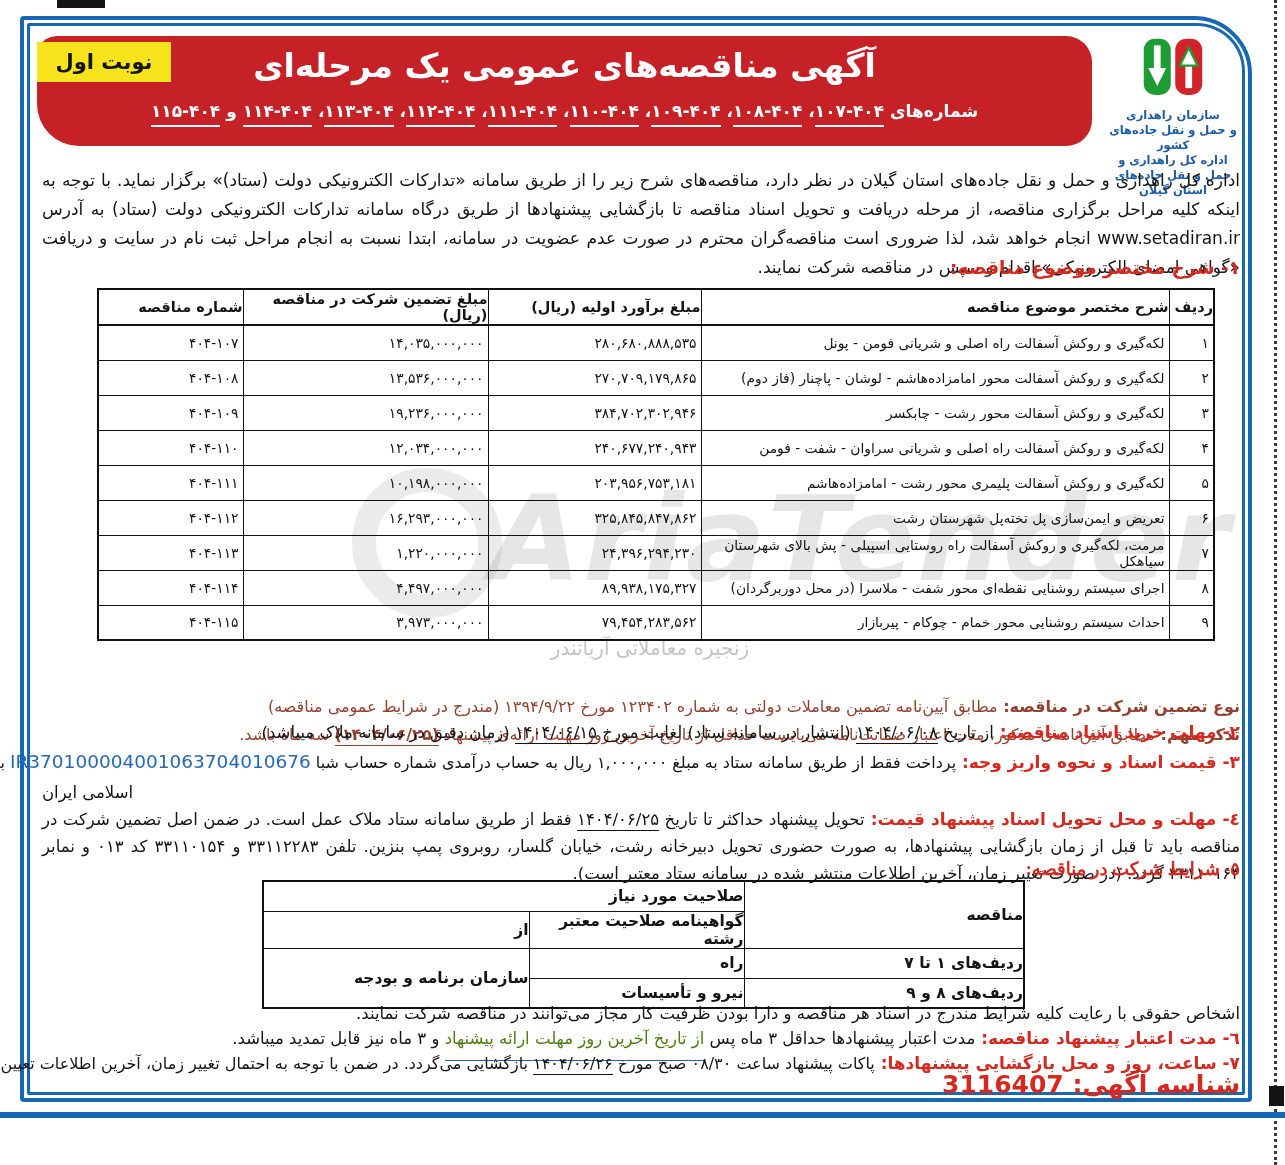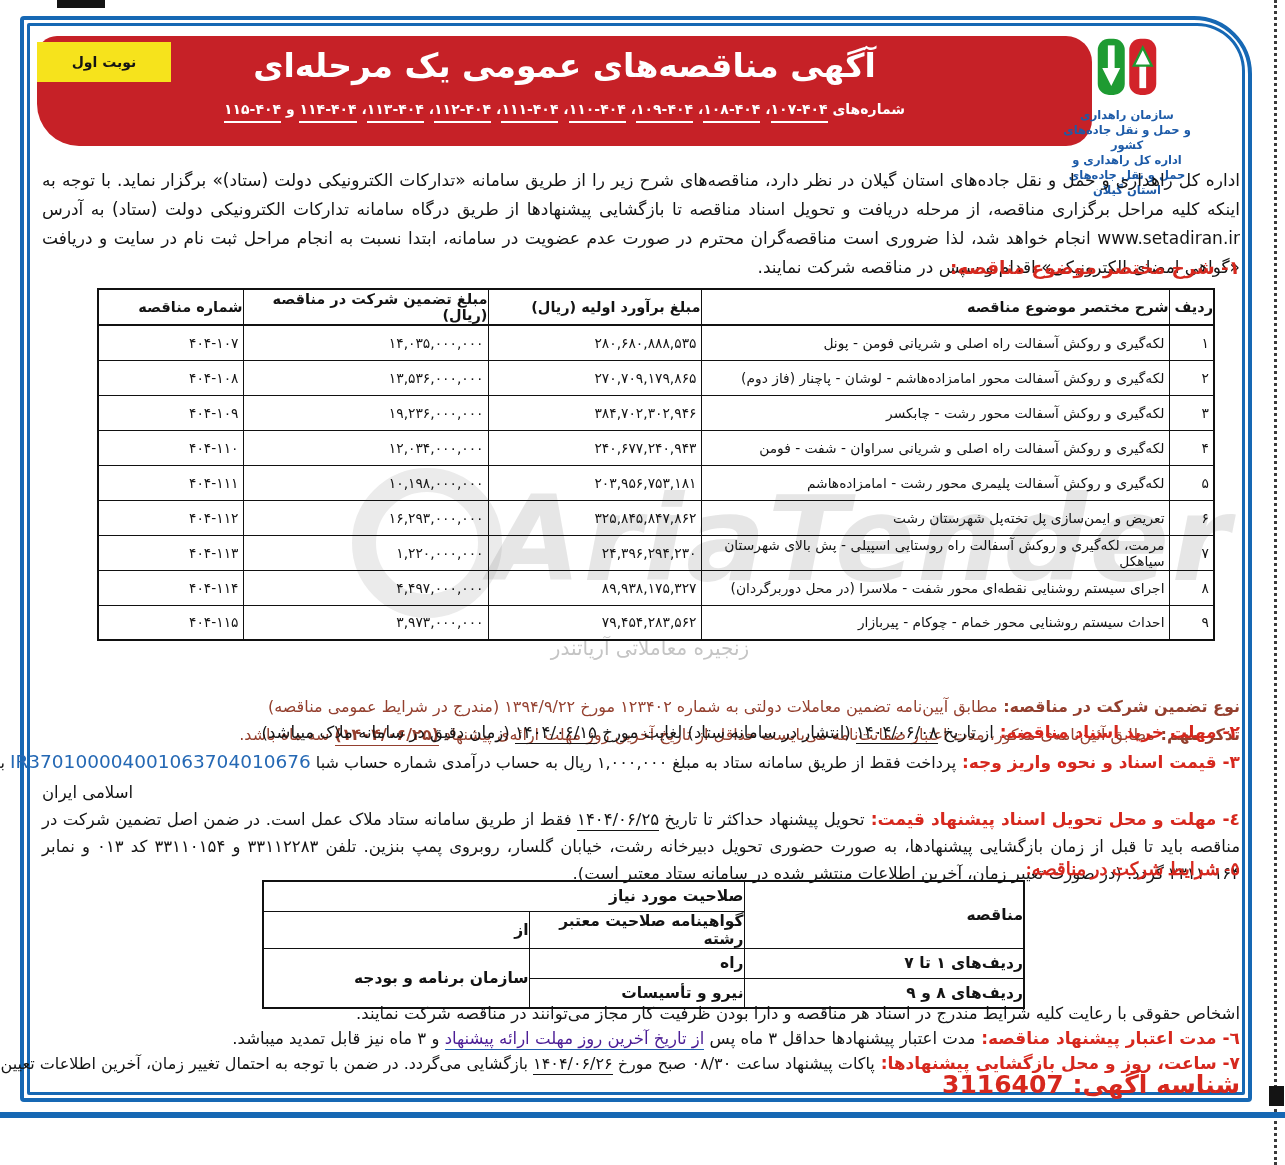--- a/index.html
+++ b/index.html
@@ -33,43 +33,43 @@
   #banner {
     left:37px; top:36px; width:1055px; height:110px;
     background:#C62127; border-radius:20px 26px 26px 42px;
   }
   #banner-title {
     left:37px; top:46px; width:1055px; text-align:center;
     color:#fff; font-size:33px; font-weight:bold; direction:rtl;
   }
   #banner-numbers {
     left:37px; top:101px; width:1055px; text-align:center;
-    color:#fff; font-size:14px; font-weight:bold; direction:rtl; white-space:nowrap;
+    color:#fff; font-size:17px; font-weight:bold; direction:rtl; white-space:nowrap;
   }
   #banner-numbers .num { border-bottom:2.5px solid #fff; padding-bottom:4px; }
   #notice-badge {
     left:37px; top:42px; width:134px; height:40px;
     background:#F6E31C; color:#141414;
     display:flex; align-items:center; justify-content:center;
-    font-size:14px; font-weight:bold; direction:rtl;
-  }
-  #logo-block { left:1054px; top:36px; width:146px; text-align:center; }
+    font-size:21px; font-weight:bold; direction:rtl;
+  }
+  #logo-block { left:1100px; top:36px; width:146px; text-align:center; }
   #org-name { color:#1D5BA8; font-size:11.5px; font-weight:bold; line-height:15px; margin-top:2px; direction:rtl; }
 
   
   .rtl-block { direction:rtl; left:42px; width:1198px; }
   #intro { top:166px; text-align:justify; font-size:17px; line-height:29px; }
   #sec1-heading { top:257px; color:#D6281E; font-weight:bold; font-size:18.5px; }
 
   .sec-label { color:#D6281E; font-weight:bold; font-size:17px;text-align:right; }
   .t {}
   .lbl { font-weight:bold; }
   .u { border-bottom:1.6px solid #141414; padding-bottom:1px; }
   .u-date { border-bottom:1.6px solid #94402F; padding-bottom:1px;font-weight:bold; }
-  .blue-link { color:#4c1d95; border-bottom:1.6px solid #1F5FAE; padding-bottom:1px; }
+  .blue-link { color:#4d7c0f; border-bottom:1.6px solid #1F5FAE; padding-bottom:12px; }
   .iban { color:#2468B4; font-size:18.5px; }
 
   .note-line { color:#94402F; font-size:16px; white-space:nowrap;margin-top:33px; }
   #note1 { top:664px; }
   #note2 { top:692px; }
   #sec2 { top:722px; font-size:16.5px; white-space:nowrap; }
   #sec3a { top:751px; font-size:16px; white-space:nowrap; }
   #sec3b { top:783px; font-size:16.5px; text-align:left; direction:rtl; }
   #sec4 { top:806px; font-size:16.5px; line-height:27px; text-align:justify; }
   #sec5-heading { top:858px; color:#D6281E; font-weight:bold; font-size:18px;font-family:Liberation Serif, serif; }

